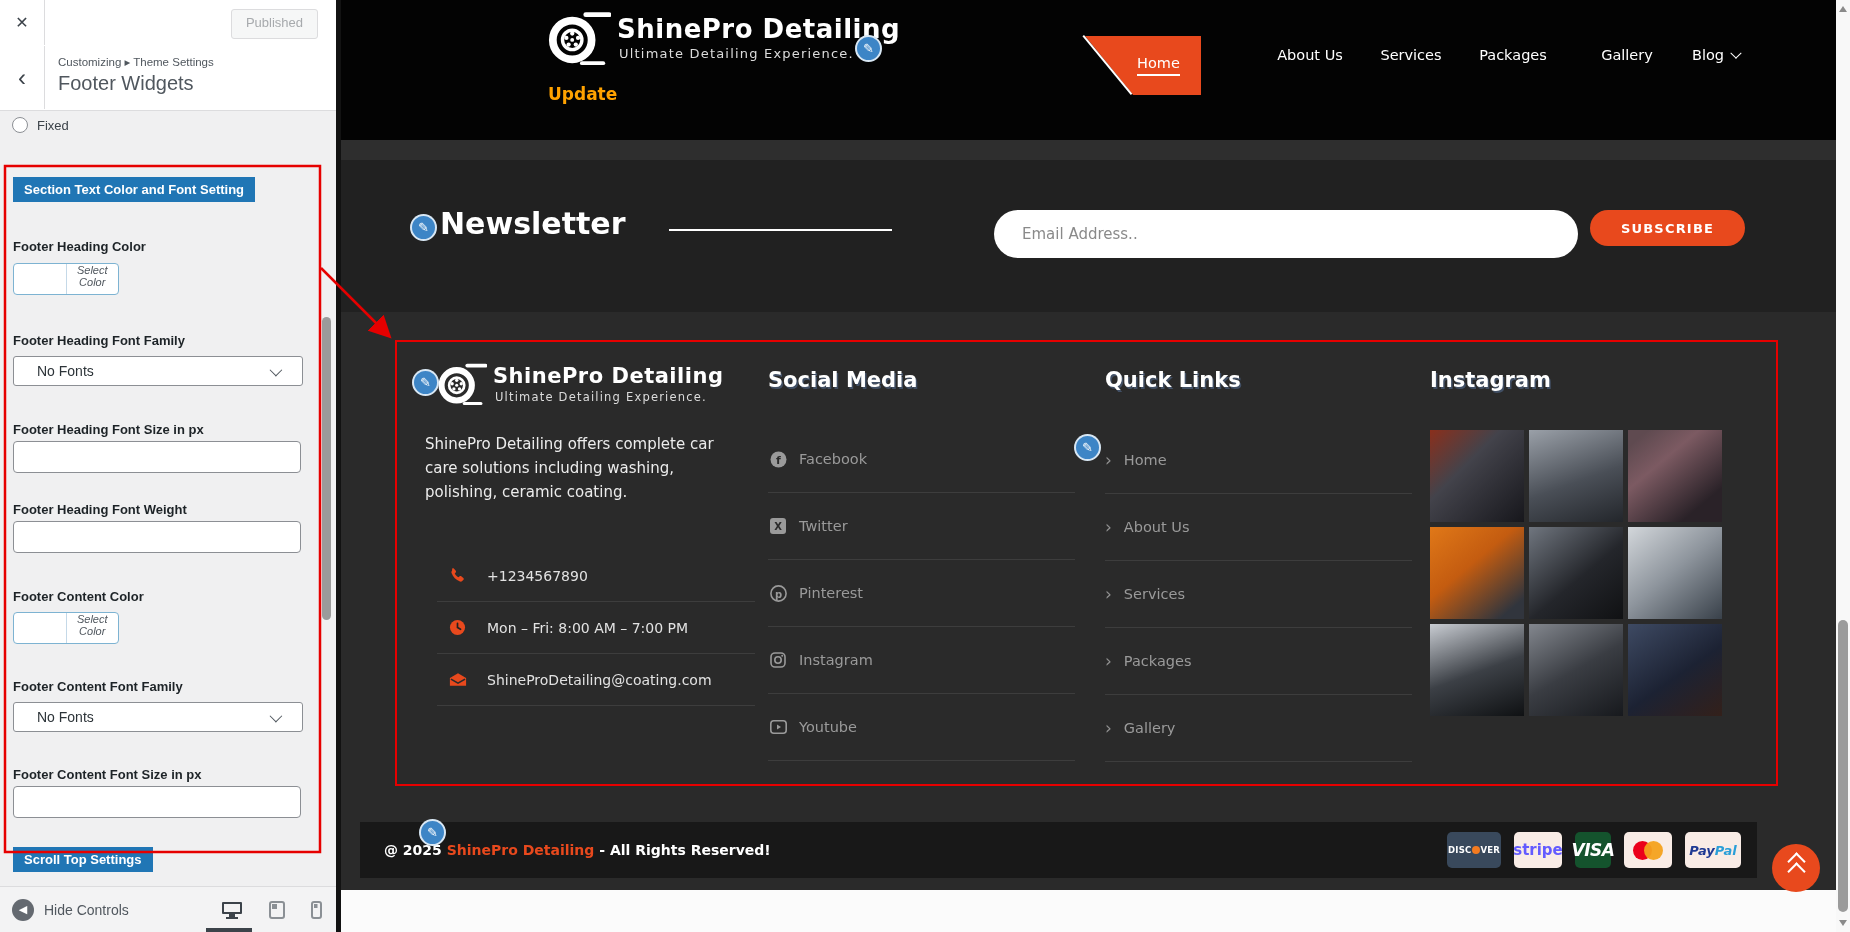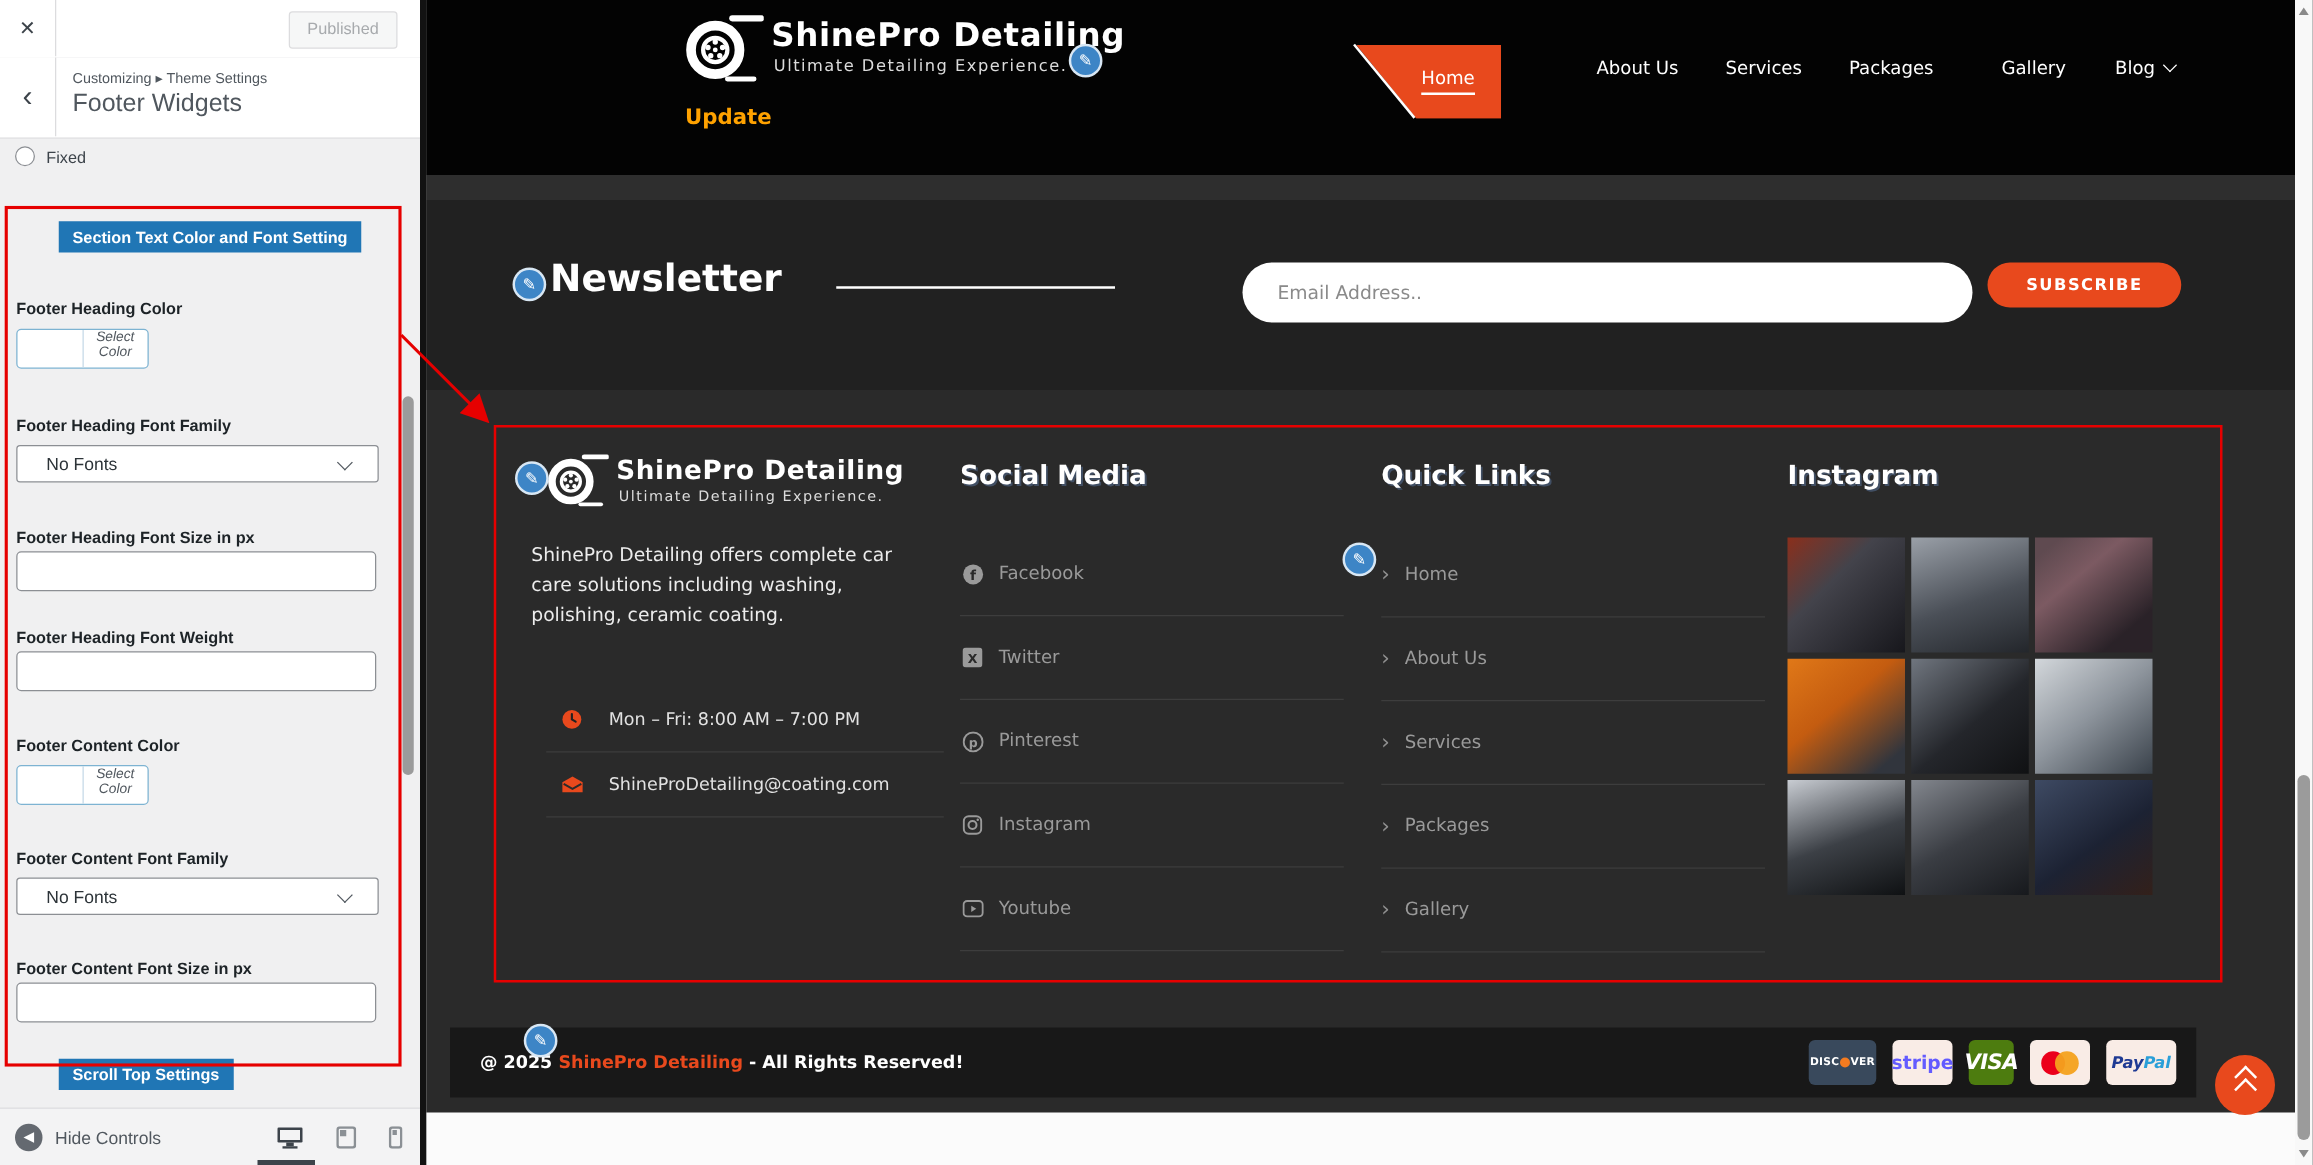--- a/index.html
+++ b/index.html
@@ -13,21 +13,21 @@
   .cz-pub{position:absolute;right:18px;top:9px;height:28px;padding:0 14px;background:#f6f7f7;border:1px solid #dcdcde;
           border-radius:3px;color:#a7aaad;font-size:13px;line-height:26px;}
   .cz-head{position:absolute;left:0;top:46px;right:0;height:64px;background:#fff;border-bottom:1px solid #dcdcde;}
   .cz-back{position:absolute;left:0;top:0;width:45px;height:63px;background:#fff;border:0;border-right:1px solid #dcdcde;
            font-size:24px;color:#3c434a;display:flex;align-items:center;justify-content:center;cursor:pointer;}
   .cz-bc{position:absolute;left:58px;top:9px;font-size:11.5px;color:#50575e;}
   .cz-title{position:absolute;left:58px;top:26px;font-size:20px;font-weight:400;color:#50575e;}
   .cz-radio{position:absolute;left:12px;top:117px;display:flex;align-items:center;gap:9px;font-size:13px;color:#3c434a;}
   .radio-dot{width:14px;height:14px;border:1px solid #8c8f94;border-radius:50%;background:#fff;}
   .badge{position:absolute;left:13px;background:#2076b5;color:#fff;font-weight:bold;font-size:13px;
-         padding:5px 11px;white-space:nowrap;margin-left:34px;}
+         padding:5px 11px;white-space:nowrap;}
   .ctl-label{position:absolute;left:13px;font-size:13px;font-weight:bold;color:#1d2327;white-space:nowrap;}
   .color-btn{position:absolute;left:13px;width:104px;height:30px;background:#fff;border:1px solid #7db3d2;
              border-radius:4px;display:flex;align-items:flex-start;cursor:pointer;font-style:italic;}
   .color-swatch{width:30px;height:100%;border-right:1px solid #c5d9e8;}
   .color-btn span{flex:1;text-align:center;font-size:11px;color:#50575e;}
   .wp-select{position:absolute;left:13px;width:290px;height:30px;background:#fff;border:1px solid #8c8f94;
              border-radius:3px;display:flex;align-items:center;padding:0 23px;box-sizing:border-box;
              font-size:14px;color:#2c3338;cursor:pointer;}
   .wp-select .chev{margin-left:auto;width:8px;height:8px;border-right:1.6px solid #50575e;border-bottom:1.6px solid #50575e;
                    transform:rotate(45deg) translateY(-2px);}
@@ -96,21 +96,21 @@
   .ig:nth-child(9){background:linear-gradient(145deg,#3e4a63,#1c2233 55%,#33201a);}
   .copy-bar{position:absolute;left:19px;top:822px;width:1397px;height:56px;background:#181818;
             display:flex;align-items:center;}
   .copy-txt{margin-left:24px;font-size:14px;font-weight:bold;color:#fff;white-space:nowrap;}
   .copy-brand{color:#e8491d;}
   .pay-row{margin-left:auto;margin-right:16px;display:flex;gap:13px;align-items:center;}
   .pay{height:36px;border-radius:5px;display:flex;align-items:center;justify-content:center;}
   .pay-discover{width:54px;background:#39495c;color:#fff;font-size:8.5px;font-weight:bold;letter-spacing:.2px;}
   .pay-discover i{width:8px;height:8px;border-radius:50%;background:#f47b20;display:inline-block;margin:0 .5px;}
   .pay-stripe{width:48px;background:#f9ece6;color:#635bff;font-weight:bold;font-size:15px;}
-  .pay-visa{width:36px;background:#4d7c0f;color:#fff;font-style:italic;font-weight:bold;font-size:17px;letter-spacing:-.5px;}
+  .pay-visa{width:36px;background:#14532d;color:#fff;font-style:italic;font-weight:bold;font-size:17px;letter-spacing:-.5px;}
   .pay-mc{width:48px;background:#f9ece6;}
   .mc-red{width:19px;height:19px;border-radius:50%;background:#eb001b;}
   .mc-yel{width:19px;height:19px;border-radius:50%;background:#f4a21d;margin-left:-8px;opacity:.95;}
   .pay-paypal{width:56px;background:#f9ece6;font-style:italic;font-weight:bold;font-size:13px;}
   .pp1{color:#1f3a93;} .pp2{color:#2a9fd8;}
   .scroll-top{position:absolute;left:1431px;top:844px;width:48px;height:48px;border-radius:50%;background:#e8491d;
               border:0;cursor:pointer;display:flex;flex-direction:column;align-items:center;justify-content:center;gap:1px;}
   .st-chev{width:11px;height:11px;border-left:2.5px solid #fff;border-top:2.5px solid #fff;transform:rotate(45deg);margin-top:-4px;}
   
   .edit{position:absolute;width:27px;height:27px;border-radius:50%;background:#3d85c6;border:2.5px solid rgba(255,255,255,.8);
@@ -277,20 +277,28 @@
       </g>
     </svg>
     <div class="logo-title" style="position:absolute;left:152px;top:364px;font-size:21px">ShinePro Detailing</div>
     <div class="logo-tag" style="position:absolute;left:154px;top:390px;font-size:11.5px">Ultimate Detailing Experience.</div>
     <div class="about-txt">ShinePro Detailing offers complete car care solutions including washing, polishing, ceramic coating.</div>
 
     <div class="contact-list">
       <div class="contact-row">
         <span class="ci">
           <svg width="17" height="17" viewBox="0 0 18 18">
+              <path fill="#e8491d" d="M3.4 1.7c.5-.5 1.4-.5 1.9.1l1.9 2.2c.4.5.4 1.3-.1 1.8l-1 1c.8 1.6 2.5 3.3 4.1 4.1l1-1c.5-.5 1.3-.5 1.8-.1l2.2 1.9c.6.5.6 1.4.1 1.9l-1.3 1.3c-.6.6-1.6.8-2.4.5C7.4 13.8 4.2 10.6 2.7 6.4c-.3-.8-.1-1.8.5-2.4z"></path>
+            </svg>
+        </span>
+        <span>+1234567890</span>
+      </div>
+      <div class="contact-row">
+        <span class="ci">
+          <svg width="17" height="17" viewBox="0 0 18 18">
               <circle cx="9" cy="9" r="8" fill="#e8491d"></circle>
               <path d="M9 4.5V9l3.2 1.9" stroke="#212121" stroke-width="1.8" fill="none" stroke-linecap="round"></path>
             </svg>
         </span>
         <span>Mon – Fri: 8:00 AM – 7:00 PM</span>
       </div>
       <div class="contact-row">
         <span class="ci">
           <svg width="18" height="15" viewBox="0 0 20 16">
               <path fill="#e8491d" d="M1 6.2 10 1l9 5.2V15H1z"></path>

